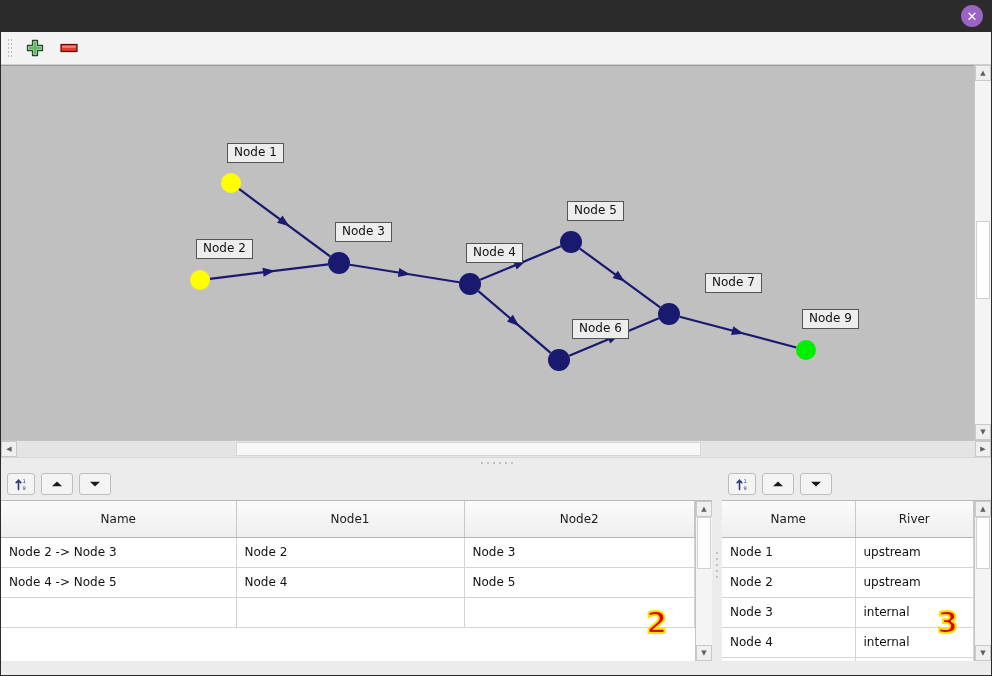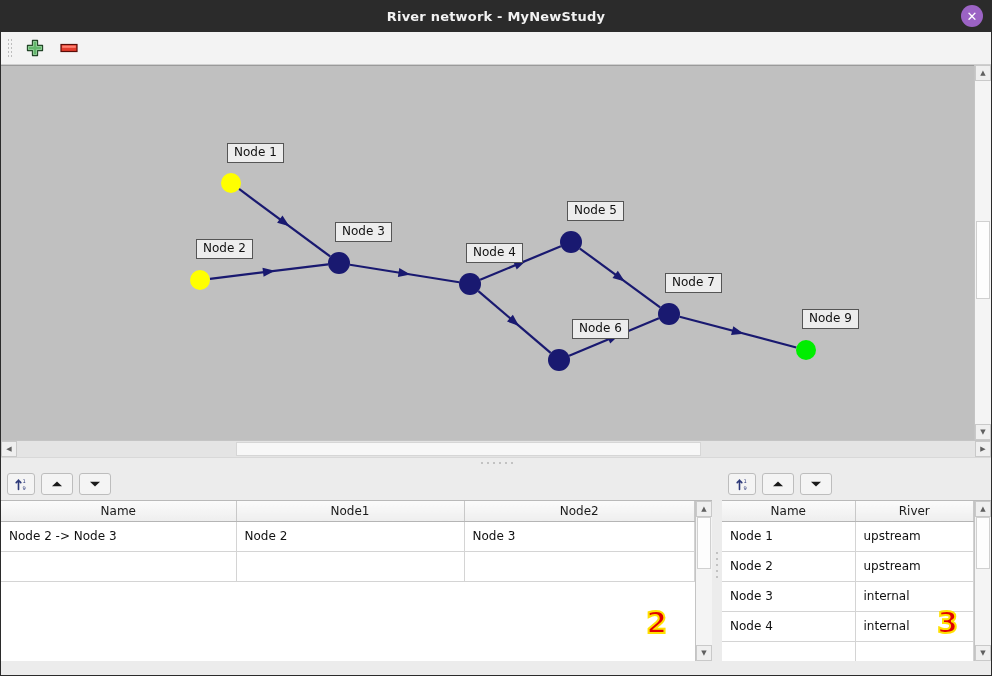--- a/index.html
+++ b/index.html
@@ -109,41 +109,40 @@
   .tb-btn.wide { width: 32px; }
 
   .table-area { flex: 1 1 auto; display: flex; min-height: 0;
                 border-top: 1px solid #b9b9b9; }
   table { border-collapse: collapse; width: 100%; table-layout: fixed;
           background: #fff; }
   thead th {
     background: linear-gradient(#fbfbfb, #eeeeee);
     border-right: 1px solid #c8c8c8; border-bottom: 1px solid #b5b5b5;
     font-size: 12px; font-weight: normal; color: #1a1a1a;
-    height: 20px; text-align: center; cursor: pointer; margin-left: 8px;
+    height: 36px; text-align: center; cursor: pointer; margin-left: 8px;
   }
   tbody td {
     border-right: 1px solid #d4d4d4; border-bottom: 1px solid #d4d4d4;
     font-size: 12px; color: #111; height: 30px; padding: 0 8px;
     text-align: left; background: #fff; overflow: hidden;
     white-space: nowrap; text-overflow: ellipsis;
   }
   .tbl-scrollhost { flex: 1 1 auto; overflow: hidden; position: relative;
                     background:#fff; min-width: 0; }
   .marker-in-table { position: absolute; font-size: 30px; font-weight: bold;
       color: #e00000; -webkit-text-stroke: 2px #ffe000; pointer-events: none; }
   .statusbar { flex: 0 0 14px; background: #ececec; }
 </style>
 </head>
 <body>
 
 <div class="window">
 
   <div class="titlebar">
-    <span class="title">River network - MyNewStudy</span>
     <button class="close-btn">✕</button>
   </div>
 
   <div class="toolbar">
     <div class="grip"></div>
     <div class="tool-ico">
       <svg width="18" height="18" viewBox="0 0 18 18">
         <path d="M6.5 1.5h5v5h5v5h-5v5h-5v-5h-5v-5h5z" fill="#63b76c" stroke="#1d3f22" stroke-width="1.3" stroke-linejoin="round"></path>
         <path d="M7.4 2.4h3.2v5h5v3.2h-5v5H7.4v-5h-5V7.4h5z" fill="none" stroke="#9bd6a0" stroke-width="0.9"></path>
       </svg>
@@ -191,21 +190,21 @@
             <div class="node-label" style="left: 195px; top: 173px;">Node 2</div>
             <div class="node-dot" style="left: 327px; top: 186px; height: 22px; width: 22px; background: rgb(25, 25, 112);"></div>
             <div class="node-label" style="left: 334px; top: 156px;">Node 3</div>
             <div class="node-dot" style="left: 458px; top: 207px; height: 22px; width: 22px; background: rgb(25, 25, 112);"></div>
             <div class="node-label" style="left: 465px; top: 177px;">Node 4</div>
             <div class="node-dot" style="left: 559px; top: 165px; height: 22px; width: 22px; background: rgb(25, 25, 112);"></div>
             <div class="node-label" style="left: 566px; top: 135px;">Node 5</div>
             <div class="node-dot" style="left: 547px; top: 283px; height: 22px; width: 22px; background: rgb(25, 25, 112);"></div>
             <div class="node-label" style="left: 554px; top: 253px; margin-left: 17px;">Node 6</div>
             <div class="node-dot" style="left: 657px; top: 237px; height: 22px; width: 22px; background: rgb(25, 25, 112);"></div>
-            <div class="node-label" style="left: 664px; top: 207px;">Node 7</div>
+            <div class="node-label" style="left: 704px; top: 207px;">Node 7</div>
             <div class="node-dot" style="left: 795px; top: 274px; height: 20px; width: 20px; background: rgb(0, 238, 0);"></div>
             <div class="node-label" style="left: 801px; top: 243px;">Node 9</div>
           </div>
 
       </div>
 
       <div class="vscroll">
         <div class="sb-btn">▲</div>
         <div class="sb-track">
           <div class="sb-thumb" style="top:140px; height:78px;"></div>
@@ -265,20 +264,25 @@
                   <th>Node2</th>
                 </tr>
               </thead>
             <tbody id="links-body">
                 <tr>
                   <td>Node 2 -&gt; Node 3</td>
                   <td>Node 2</td>
                   <td>Node 3</td>
                 </tr>
                 <tr>
+                  <td>Node 4 -&gt; Node 5</td>
+                  <td>Node 4</td>
+                  <td>Node 5</td>
+                </tr>
+                <tr>
                   <td></td>
                   <td></td>
                   <td></td>
                 </tr>
               </tbody>
           </table>
           <div class="marker-in-table" style="right:28px; top:104px;">2</div>
         </div>
         <div class="vscroll">
           <div class="sb-btn">▲</div>

